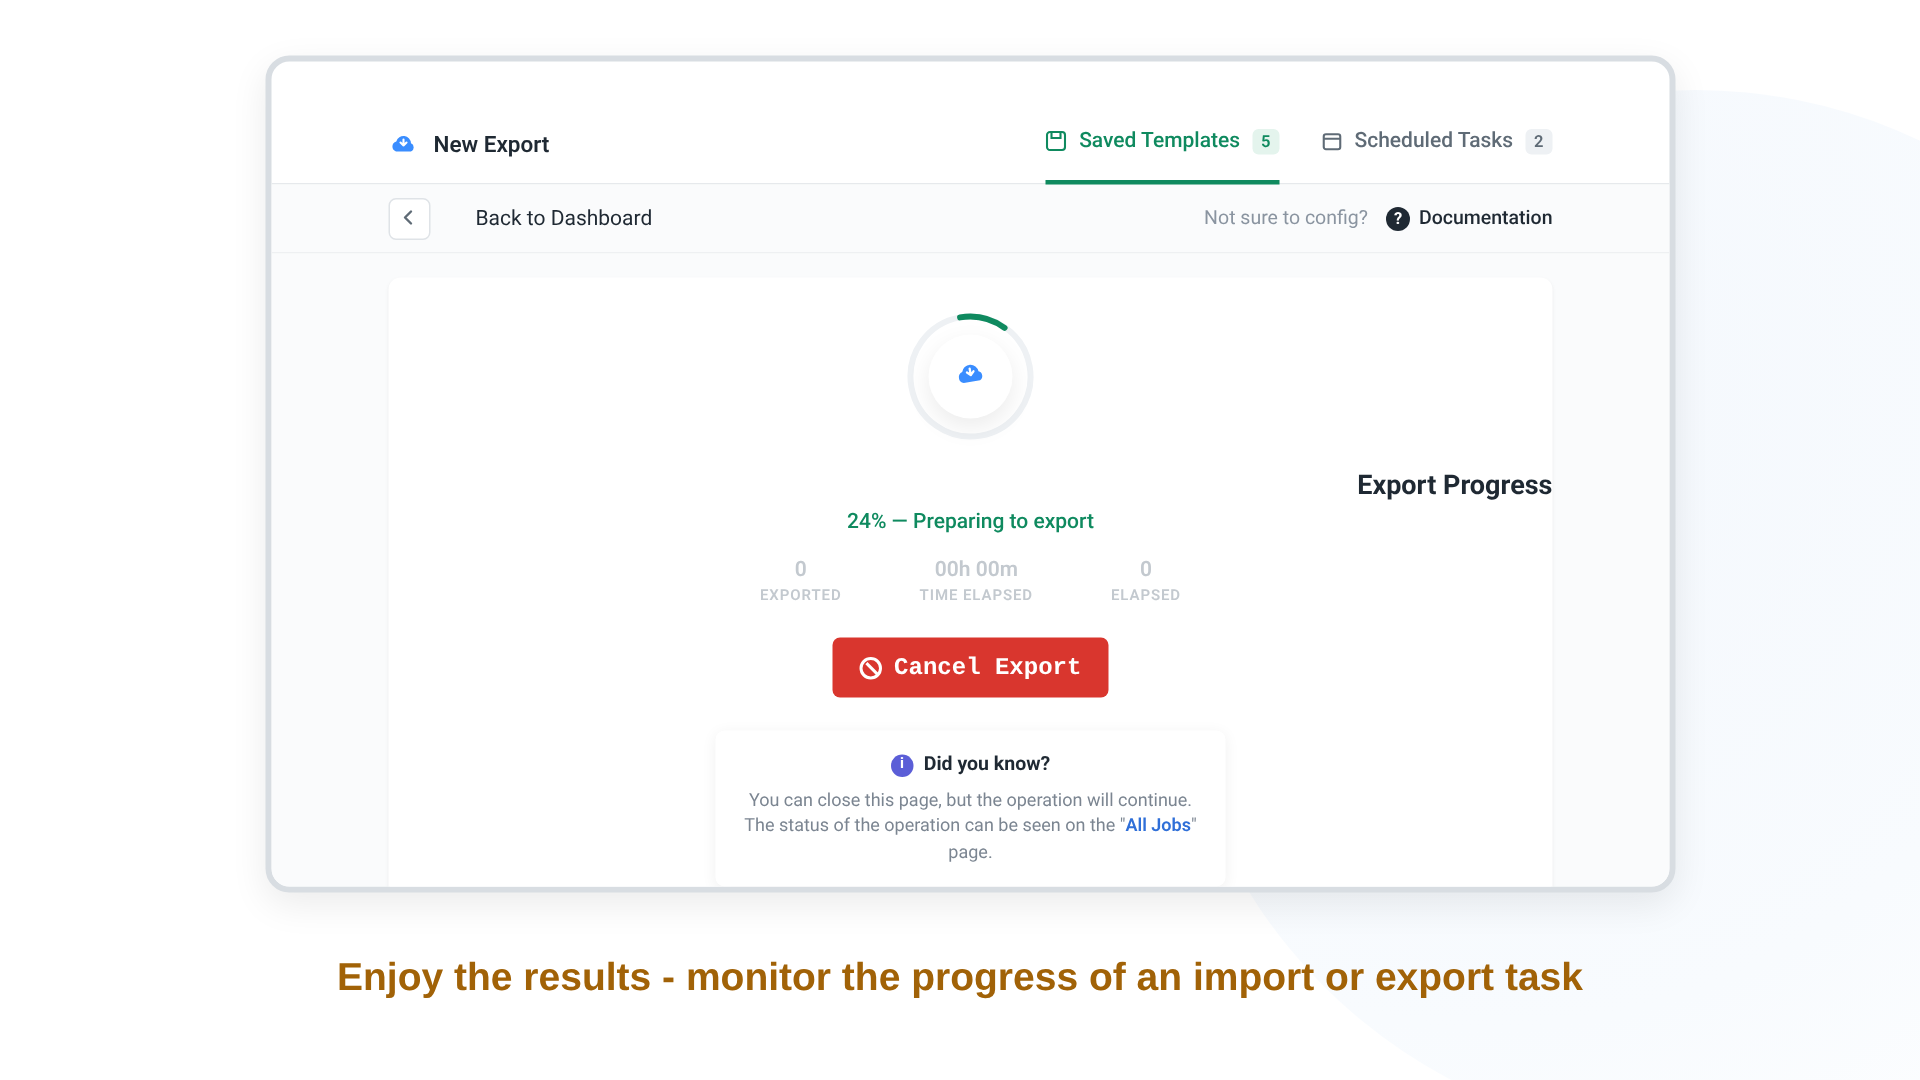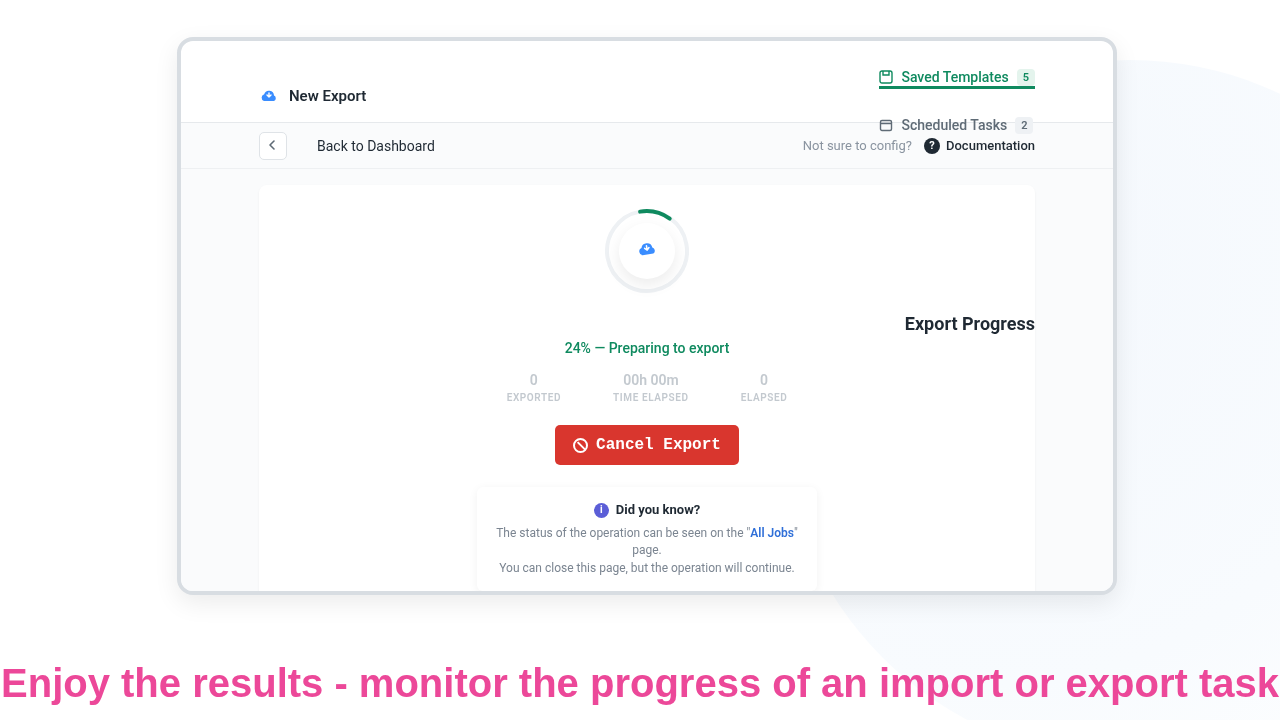--- a/index.html
+++ b/index.html
@@ -4,21 +4,21 @@
 <style>
   * { box-sizing: border-box; margin: 0; padding: 0; }
   html, body { width: 1280px; height: 720px; font-family: -apple-system, BlinkMacSystemFont, "Segoe UI", Roboto, "Helvetica Neue", Arial, sans-serif; background: #fff; overflow: hidden; }
   .bg-curve { position: absolute; right: -200px; top: 60px; width: 700px; height: 700px; border-radius: 50%; background: radial-gradient(circle at 30% 30%, #f4f8fd 0%, #f8fbfe 60%, #ffffff 100%); z-index: 0; }
   .window-frame { position: absolute; left: 177px; top: 37px; width: 940px; height: 558px; background: #fff; border: 4px solid #d8dde2; border-radius: 16px; box-shadow: 0 8px 24px rgba(0,0,0,0.08); overflow: hidden; z-index: 2; }
   
   .topnav { height: 54px; border-bottom: 1px solid #e6e9ec; display: flex; align-items: center; padding: 0 78px 0 78px; margin-top: 28px; }
   .brand { display: flex; align-items: center; gap: 10px; font-size: 15px; font-weight: 600; color: #1f2933; }
   .cloud-dl { width: 20px; height: 16px; position: relative; }
   .cloud-dl svg { display: block; }
-  .tabs { margin-left: auto; display: flex; align-items: stretch; height: 54px; gap: 28px; flex-direction: column; }
+  .tabs { margin-left: auto; display: flex; align-items: stretch; height: 54px; gap: 28px; }
   .tab { display: flex; align-items: center; gap: 8px; font-size: 14px; font-weight: 500; color: #5f6b76; cursor: pointer; border-bottom: 3px solid transparent; }
   .tab.active { color: #0f8a5f; border-bottom-color: #0f8a5f; }
   .tab .badge { background: #eef1f4; color: #5f6b76; font-size: 11px; font-weight: 600; padding: 2px 6px; border-radius: 4px; }
   .tab.active .badge { background: #e4f4ed; color: #0f8a5f; }
   .tab .ticon { width: 14px; height: 14px; }
   
   .secbar { height: 46px; display: flex; align-items: center; padding: 0 78px; background: #fafbfc; border-bottom: 1px solid #eef0f2; }
   .back-btn { width: 28px; height: 28px; border: 1px solid #dfe3e7; border-radius: 5px; background: #fff; display: flex; align-items: center; justify-content: center; margin-right: 14px; cursor: pointer; }
   .back-label { font-size: 14px; color: #1f2933; margin-left: 16px; }
   .sec-right { margin-left: auto; display: flex; align-items: center; gap: 12px; font-size: 13px; color: #8a94a0; }
@@ -38,21 +38,21 @@
   .stat .lbl { margin-top: 4px; font-size: 10px; letter-spacing: 0.6px; font-weight: 600; color: #c3c9cf; }
   .cancel-btn { margin: 22px auto 0; background: #d9362e; color: #fff; border: none; border-radius: 5px; padding: 11px 18px; font-size: 16px; font-weight: 600; display: flex; align-items: center; gap: 8px; cursor: pointer; font-family: Liberation Mono, monospace; }
   .cancel-btn .noicon { width: 15px; height: 15px; border: 2px solid #fff; border-radius: 50%; position: relative; }
   .cancel-btn .noicon::after { content: ""; position: absolute; left: 1px; top: 5px; width: 11px; height: 2px; background: #fff; transform: rotate(45deg); transform-origin: center; }
   .tip { margin: 22px auto 0; width: 340px; background: #fff; border-radius: 6px; box-shadow: 0 2px 10px rgba(0,0,0,0.06); padding: 14px 16px; font-size: 12px; color: #7b8591; line-height: 1.45; }
   .tip-head { display: flex; align-items: center; justify-content: center; gap: 7px; color: #1f2933; font-weight: 700; font-size: 13px; margin-bottom: 5px; }
   .tip-head .i { width: 15px; height: 15px; border-radius: 50%; background: #5b5ed7; color: #fff; font-size: 10px; font-weight: 700; display: flex; align-items: center; justify-content: center; }
   .tip .link { color: #2f6fd8; font-weight: 600; cursor: pointer; }
   .quote { color: #7b8591; }
   
-  .marketing { position: absolute; left: 0; right: 0; top: 636px; text-align: center; font-family: "Trebuchet MS", "Segoe UI", Arial, sans-serif; font-weight: 800; font-size: 40px; color: #ec4899; z-index: 2; margin-top: 25px; }
+  .marketing { position: absolute; left: 0; right: 0; top: 636px; text-align: center; font-family: "Trebuchet MS", "Segoe UI", Arial, sans-serif; font-weight: 800; font-size: 26px; color: #a16207; z-index: 2; }
 </style>
 </head>
 <body>
 
 <div class="bg-curve"></div>
 
 <div class="window-frame">
 
   <div class="topnav">
     <div class="brand">
@@ -145,23 +145,23 @@
       <button class="cancel-btn">
         <span class="noicon"></span>
         <span>Cancel Export</span>
       </button>
 
       <div class="tip">
         <div class="tip-head">
           <span class="i">i</span>
           <span>Did you know?</span>
         </div>
+        <div>You can close this page, but the operation will continue.</div>
         <div>
           <span>The status of the operation can be seen on the </span><span class="quote">"</span><span class="link">All Jobs</span><span class="quote">"</span><span> page.</span>
         </div>
-        <div>You can close this page, but the operation will continue.</div>
       </div>
 
     </div>
   </div>
 </div>
 
 <div class="marketing">Enjoy the results - monitor the progress of an import or export task</div>
 
 </body></html>

